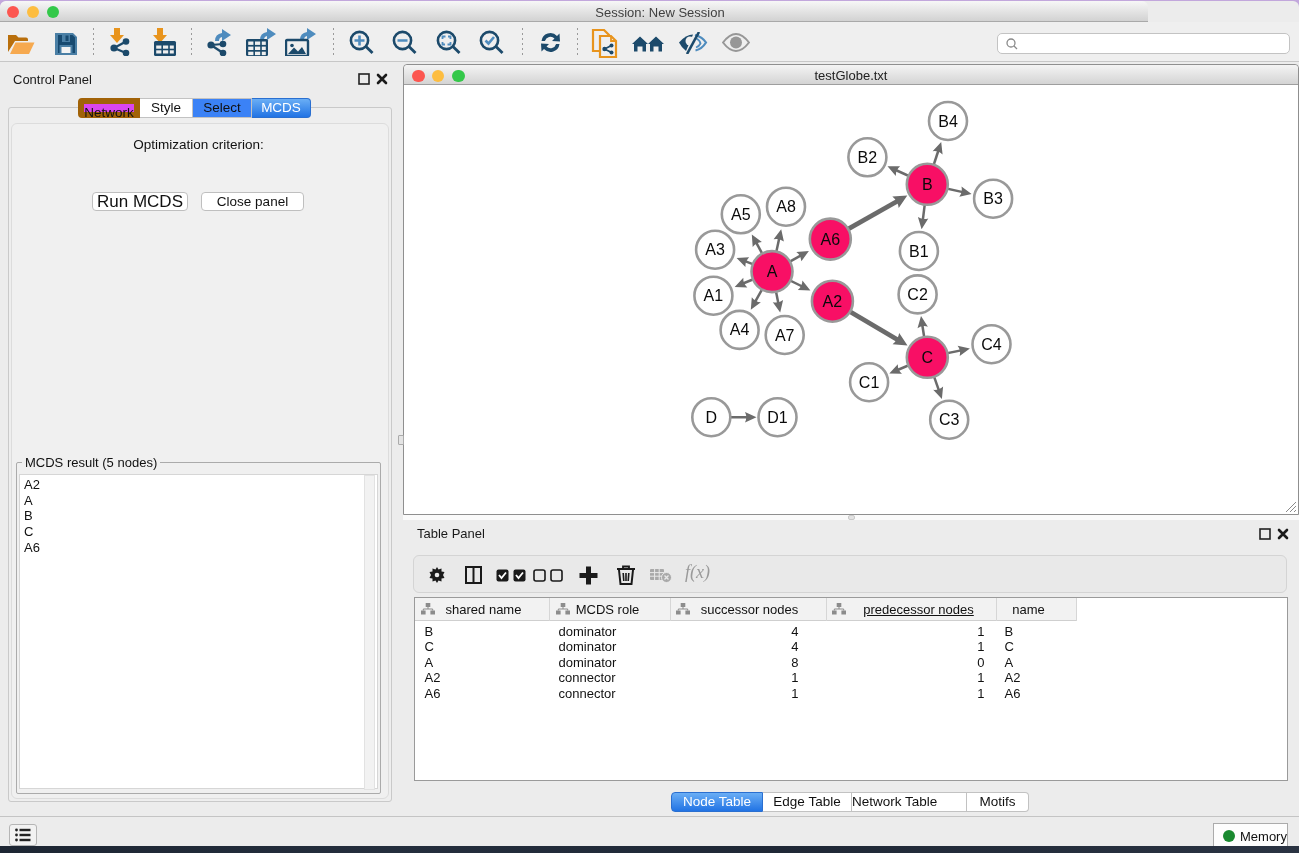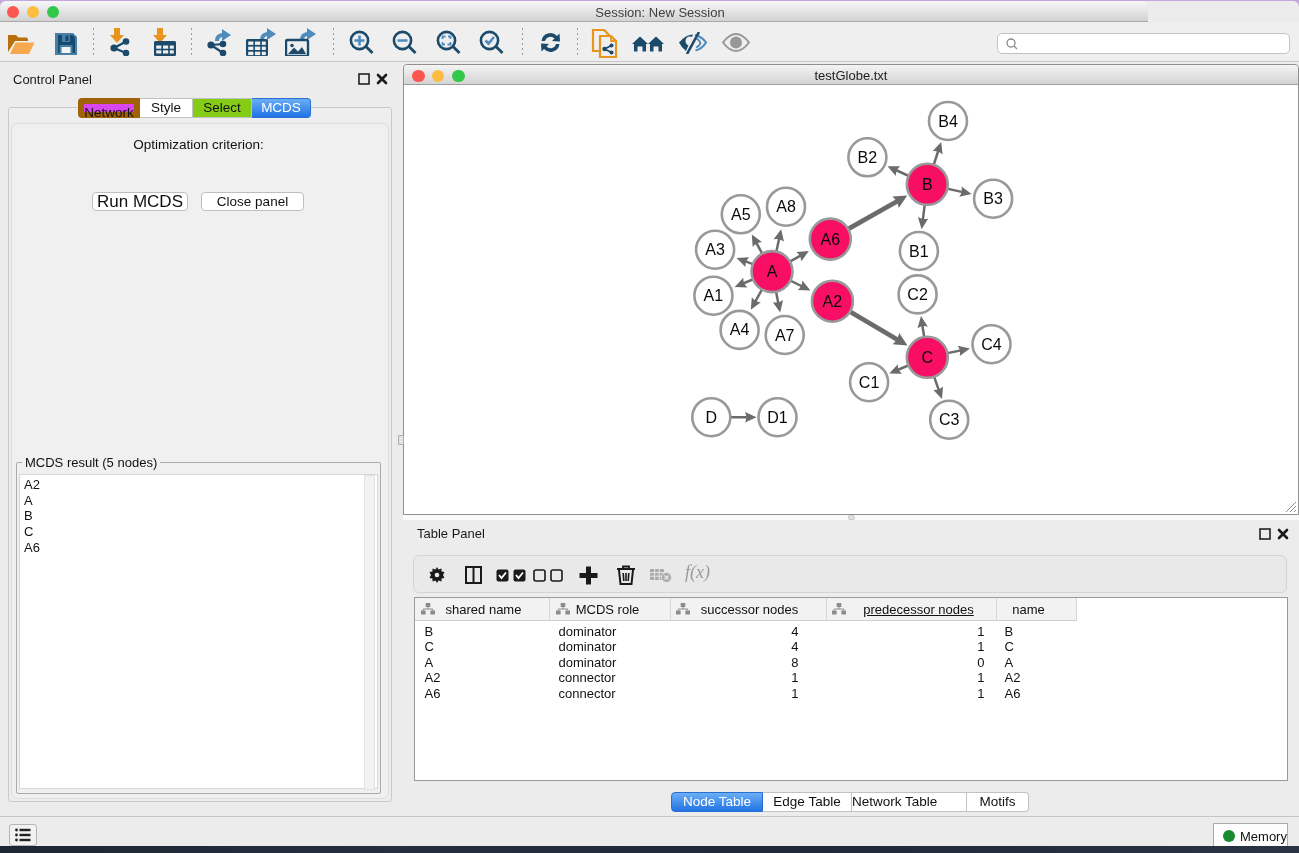--- a/index.html
+++ b/index.html
@@ -157,21 +157,21 @@
   <svg class="abs" style="left:376px;top:11px;" width="12" height="12" viewBox="0 0 12 12">
         <path d="M2 2 L10 10 M10 2 L2 10" stroke="#1a1a1a" stroke-width="2.6" stroke-linecap="round"></path>
       </svg>
 
   <div class="abs" style="left:8px;top:45px;width:384px;height:695px;background:#eeeeee;border:1px solid #c9c9c9;border-radius:3px;"></div>
   <div class="abs" style="left:11px;top:61px;width:378px;height:676px;background:#f0f0f0;border:1px solid #dcdcdc;border-radius:6px;"></div>
 
   <div class="abs" style="left:78px;top:36px;height:19.5px;display:flex;font-size:13.5px;color:#111;">
     <div style="width:62px;background:#d946ef;border:6px solid #a16207;border-radius:4px 0 0 4px;text-align:center;line-height:18px;">Network</div>
     <div style="width:53px;background:#fff;border:1px solid #c2c2c2;border-left:none;text-align:center;line-height:18px;">Style</div>
-    <div style="width:59px;background:#84cc16;border:1px solid #c2c2c2;border-left:none;text-align:center;line-height:18px;">Select</div>
+    <div style="width:59px;background:#3b82f6;border:1px solid #c2c2c2;border-left:none;text-align:center;line-height:18px;">Select</div>
     <div style="width:59px;background:linear-gradient(#6aaef5,#2173e4);border:1px solid #2a6fd0;border-left:none;border-radius:0 4px 4px 0;text-align:center;line-height:18px;color:#fff;">MCDS</div>
   </div>
 
   <div class="abs" style="left:0;top:75px;width:397px;text-align:center;font-size:13.5px;color:#111;">Optimization criterion:</div>
 
 
   <div class="abs" style="left:92px;top:130px;width:96px;height:19px;background:#fff;border:1px solid #bfbfbf;border-radius:4px;text-align:center;font-size:17px;line-height:17px;color:#111;">Run MCDS</div>
   <div class="abs" style="left:201px;top:130px;width:103px;height:19px;background:#fff;border:1px solid #bfbfbf;border-radius:4px;text-align:center;font-size:13.5px;line-height:17px;color:#111;">Close panel</div>
 
   <div class="abs" style="left:16px;top:400px;width:365px;height:332px;border:1px solid #ababab;border-radius:2px;"></div>

